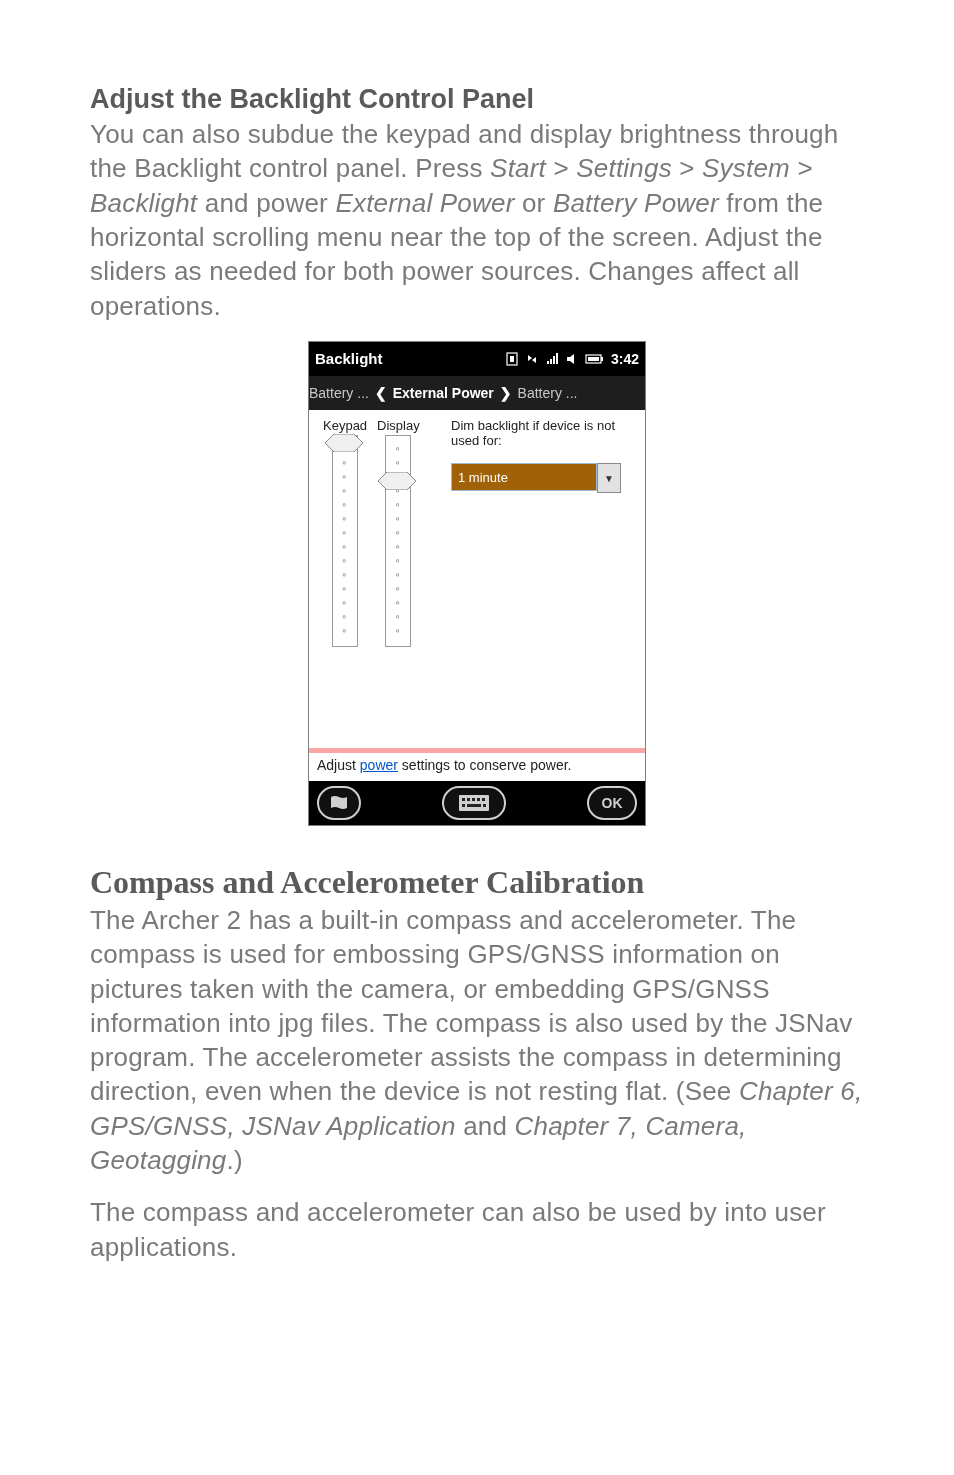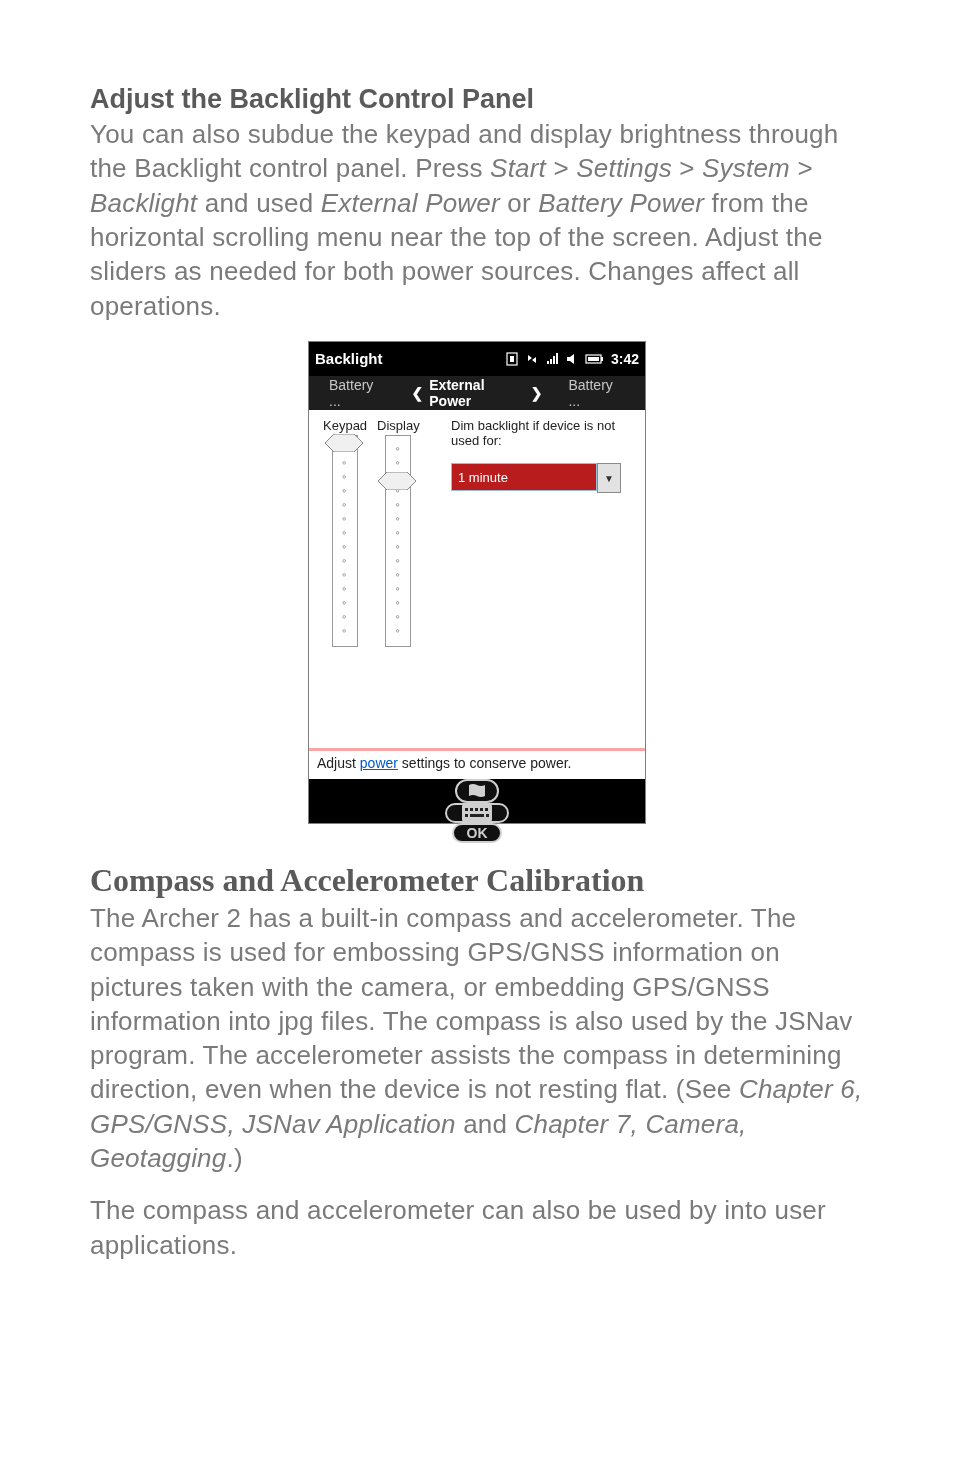--- a/index.html
+++ b/index.html
@@ -7,39 +7,39 @@
 .h-sub{font-weight:700;font-size:27px;color:#5a5a5a;margin:0 0 2px 0;}
 .para{font-size:26px;line-height:1.32;color:#7a7a7a;margin:0 0 18px 0;letter-spacing:0.2px;}
 .em{font-style:italic;}
 .h2{font-weight:700;font-size:32px;color:#5a5a5a;margin:38px 0 2px 0;font-family:Liberation Serif, serif;}
 .screenshot{display:block;margin:10px auto 0 auto;width:336px;border:1px solid #7f7f7f;background:#fff;}
 .ss-titlebar{background:#000;color:#fff;height:34px;display:flex;align-items:center;font-size:15px;padding:0 6px;}
 .ss-title{flex:1;font-weight:bold;}
 .ss-icons{display:flex;gap:6px;align-items:center;}
 .ss-icons svg{display:block;}
 .ss-tabs{background:#1e1e1e;color:#fff;height:34px;display:flex;align-items:center;font-size:14px;}
-.ss-tab-side{color:#c8c8c8;padding:0 20px;}
+.ss-tab-side{color:#c8c8c8;padding:0 0;}
 .chev{color:#fff;font-weight:bold;padding:0 6px;}
 .ss-tab-mid{font-weight:bold;}
 .ss-body{background:#fff;padding:24px 10px;height:338px;box-sizing:border-box;position:relative;}
 .sliders{display:flex;gap:10px;position:absolute;top:8px;left:14px;}
 .slider-col{display:flex;flex-direction:column;align-items:center;}
 .slider-lbl{font-size:13px;color:#222;margin-bottom:2px;}
 .slider-track{width:24px;height:210px;border:1px solid #999;position:relative;}
 .dots{position:absolute;left:8px;top:6px;font-size:10px;color:#888;line-height:14px;}
 .slider-thumb{position:absolute;left:-8px;width:38px;height:18px;display:flex;align-items:center;justify-content:center;}
 .slider-thumb svg{display:block;}
 .right-side{position:absolute;right:24px;top:8px;width:170px;}
 .dim-txt{font-size:13px;color:#222;line-height:1.2;}
 .dropdown{margin-top:14px;display:flex;}
-.dropdown-in{flex:1;height:26px;background:#b91c1c;color:#fff;border:1px solid #9bbcd5;font-size:13px;display:flex;align-items:center;padding:0 6px;}
+.dropdown-in{flex:1;height:26px;background:#a16207;color:#fff;border:1px solid #9bbcd5;font-size:13px;display:flex;align-items:center;padding:0 6px;}
 .dropdown-btn{width:22px;height:28px;background:#e2e2e2;border:1px solid #8a8a8a;display:flex;align-items:center;justify-content:center;font-size:10px;color:#333;}
-.ss-hint{border-top:3px solid #fca5a5;font-size:14px;color:#222;padding:4px 8px 8px 8px;}
+.ss-hint{border-top:5px solid #fca5a5;font-size:14px;color:#222;padding:4px 8px 8px 8px;}
 .ss-hint a{color:#0057c8;text-decoration:underline;}
-.ss-bottombar{background:#000;height:44px;display:flex;align-items:center;justify-content:space-between;padding:0 8px;flex-direction:column;}
+.ss-bottombar{background:#000;height:44px;display:flex;align-items:center;justify-content:space-between;padding:0 8px;}
 .pill{border:2px solid #cfcfcf;border-radius:18px;height:30px;display:flex;align-items:center;justify-content:center;background:#101010;}
 .pill-start{width:40px;}
 .pill-mid{width:60px;}
 .pill-ok{width:46px;color:#cfcfcf;font-size:14px;font-weight:bold;}
 .win-flag{width:20px;height:20px;}
 .footer{position:absolute;bottom:56px;left:90px;right:90px;border-top:1px solid #9a9a9a;padding-top:8px;text-align:right;font-size:19px;color:#8a8a8a;}
 .footer .pn{font-weight:700;color:#5a5a5a;margin-left:10px;}
 </style>
 </head>
 <body>
@@ -48,21 +48,21 @@
 <h3 class="h-sub">Adjust the Backlight Control Panel</h3>
 <p class="para">
 <span>You can also subdue the keypad and display brightness through the Backlight control panel. Press </span>
 <span class="em">Start</span>
 <span> &gt; </span>
 <span class="em">Settings</span>
 <span> &gt; </span>
 <span class="em">System</span>
 <span> &gt; </span>
 <span class="em">Backlight</span>
-<span> and used </span>
+<span> and power </span>
 <span class="em">External Power</span>
 <span> or </span>
 <span class="em">Battery Power</span>
 <span> from the horizontal scrolling menu near the top of the screen. Adjust the sliders as needed for both power sources. Changes affect all operations.</span>
 </p>
 
 <div class="screenshot">
   <div class="ss-titlebar">
     <span class="ss-title">Backlight</span>
     <span class="ss-icons">

